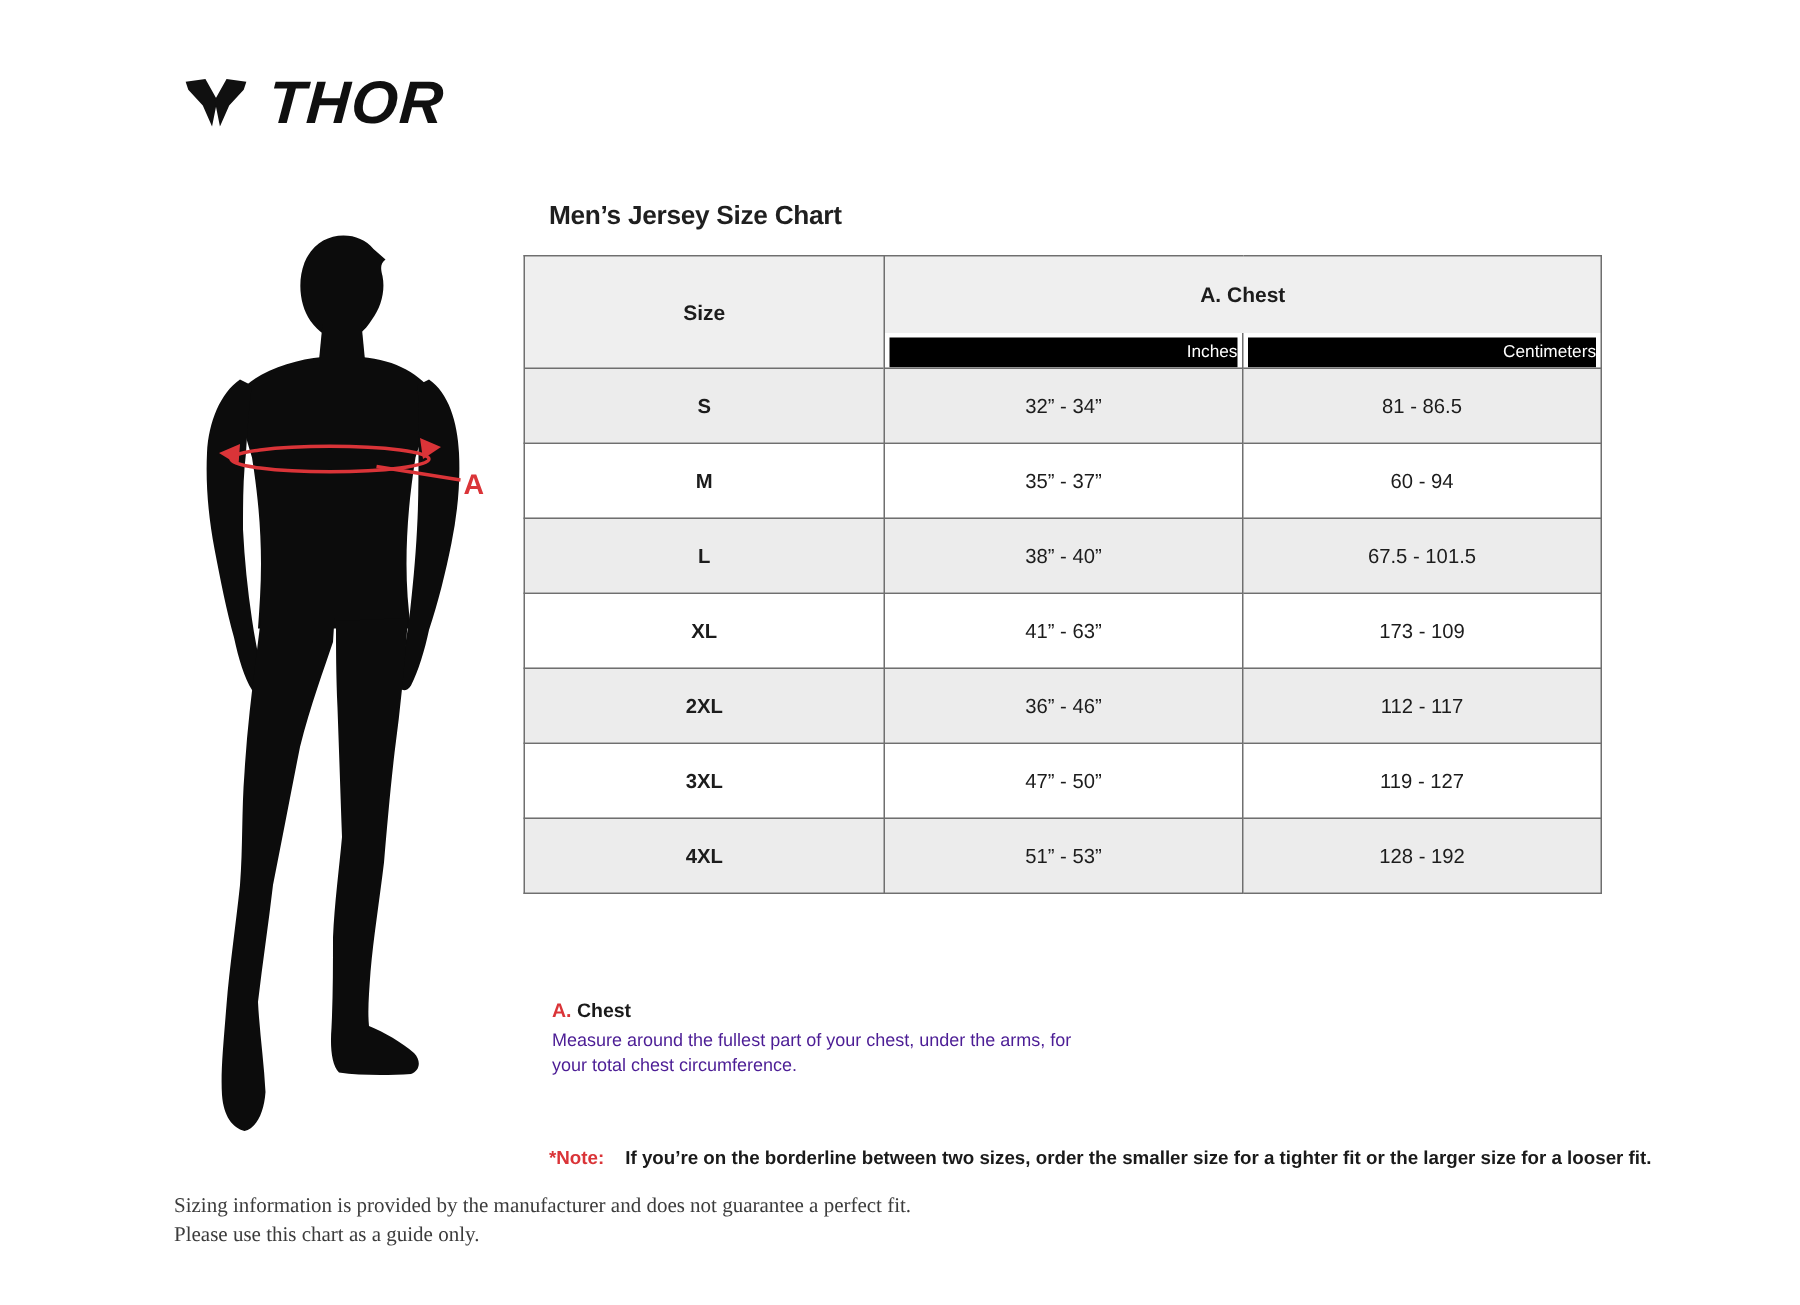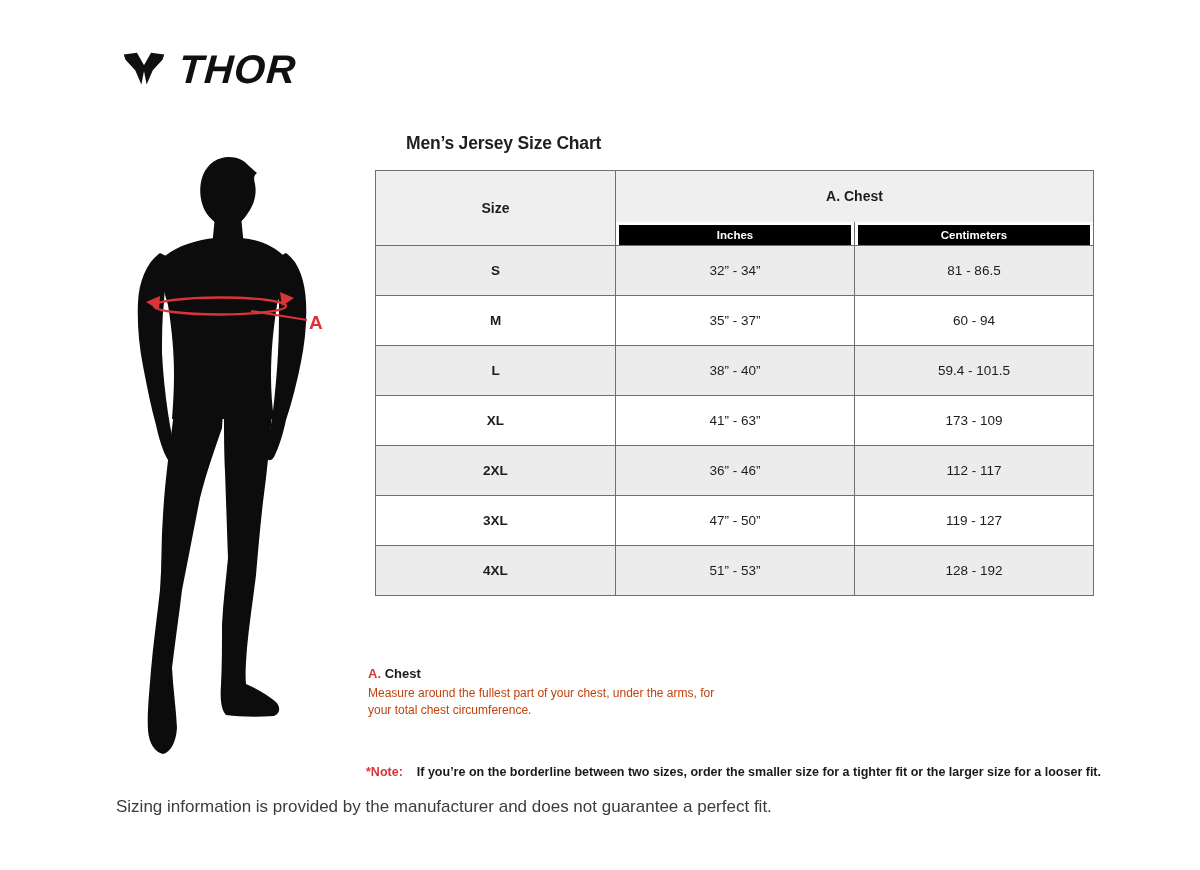--- a/index.html
+++ b/index.html
@@ -15,54 +15,54 @@
     font-style:italic; font-weight:900; font-size:40px; letter-spacing:1px;
     color:#101010; transform:skewX(-4deg); line-height:1;
   }
 
   
   .figure { position:absolute; left:110px; top:150px; width:250px; height:620px; }
 
   
   .chart-title, .measure-heading {
     position:absolute; left:366px; font-size:17.5px; font-weight:bold;
-    letter-spacing:-0.2px; color:#1f1f1f;margin-left:40px;
+    letter-spacing:-0.2px; color:#1f1f1f;
   }
   .chart-title { top:133px; }
   .measure-heading { top:633px; }
 
   table.size-chart {
-    position:absolute; left:375px; top:170px; width:718px;
+    position:absolute; left:349px; top:170px; width:718px;
     border-collapse:collapse; table-layout:fixed;
   }
   .size-chart th, .size-chart td {
     border:1px solid #6f6f6f; text-align:center; vertical-align:middle; color:#1c1c1c;
   }
   .size-chart thead tr.head-row th { height:51px; background:#efefef; font-size:14px; font-weight:bold; border-bottom:none; }
   .size-chart thead tr.bar-row th { height:23px; background:#ffffff; border-top:none; padding:0; }
   .size-chart .bar {
     margin:3px 3px 0 3px; height:20px; line-height:20px; background:#000000;
-    color:#ffffff; font-size:11.5px; font-weight:bold;
+    color:#ffffff; font-size:11.5px; font-weight:normal;text-align:right;
   }
   .size-chart tbody td { height:50px; font-size:13.5px; }
   .size-chart tbody tr:nth-child(odd) td { background:#ececec; }
   .size-chart tbody tr:nth-child(even) td { background:#ffffff; }
   .size-chart td.size-col { font-weight:bold; }
 
   .measure-item { position:absolute; left:368px; top:666px; width:380px; }
   .measure-name { font-size:13px; font-weight:bold; color:#1a1a1a; }
   .measure-name .red { color:#da3438; }
-  .measure-desc { margin-top:4px; font-size:12px; line-height:1.4; width:356px; color:#c2410c; }
+  .measure-desc { margin-top:4px; font-size:12px; line-height:1.4; width:356px; color:#4c1d95; }
 
   .note { position:absolute; left:366px; top:765px; font-size:12.5px; font-weight:bold; color:#1a1a1a; white-space:nowrap; }
   .note .red { color:#da3438; margin-right:14px; }
 
   .disclaimer {
     position:absolute; left:116px; top:796px;
-    font-family:Liberation Sans, sans-serif; font-size:17px; line-height:1.35; color:#3c3c3c;
+    font-family:Liberation Serif, serif; font-size:14px; line-height:1.35; color:#3c3c3c;
   }
 </style>
 </head>
 <body>
 
 <div class="page">
 
   <div class="logo">
     <svg width="44" height="46" viewBox="0 0 100 78" aria-hidden="true">
       <g fill="#101010">
@@ -131,21 +131,21 @@
         <td>81 - 86.5</td>
       </tr>
       <tr>
         <td class="size-col">M</td>
         <td>35” - 37”</td>
         <td>60 - 94</td>
       </tr>
       <tr>
         <td class="size-col">L</td>
         <td>38” - 40”</td>
-        <td>59.4 - 101.5</td>
+        <td>67.5 - 101.5</td>
       </tr>
       <tr>
         <td class="size-col">XL</td>
         <td>41” - 63”</td>
         <td>173 - 109</td>
       </tr>
       <tr>
         <td class="size-col">2XL</td>
         <td>36” - 46”</td>
         <td>112 - 117</td>
@@ -170,15 +170,16 @@
     </div>
     <p class="measure-desc">Measure around the fullest part of your chest, under the arms, for your total chest circumference.</p>
   </div>
 
   <p class="note">
     <span class="red">*Note:</span><span>If you’re on the borderline between two sizes, order the smaller size for a tighter fit or the larger size for a looser fit.</span>
   </p>
 
   <div class="disclaimer">
     <div>Sizing information is provided by the manufacturer and does not guarantee a perfect fit.</div>
+    <div>Please use this chart as a guide only.</div>
   </div>
 
 </div>
 
 </body></html>

